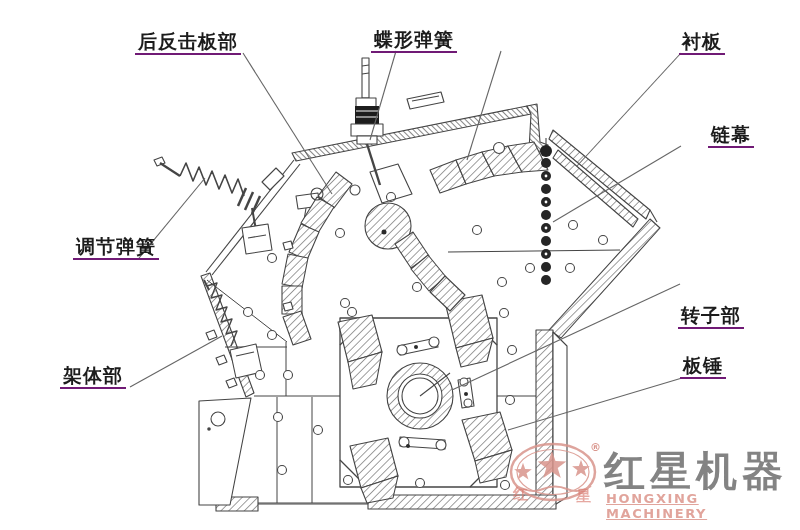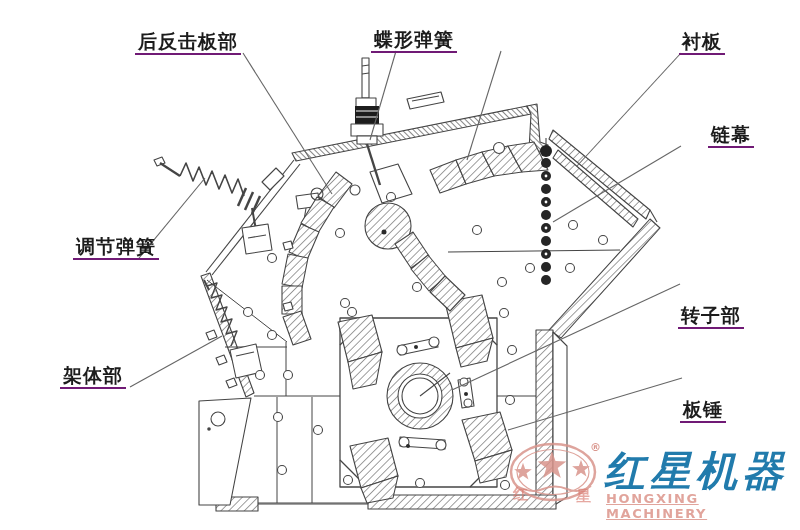--- a/index.html
+++ b/index.html
@@ -3,22 +3,22 @@
 <meta charset="utf-8">
 <style>
   html,body{margin:0;padding:0;background:#ffffff;}
   #stage{position:relative;width:800px;height:530px;background:#ffffff;overflow:hidden;
          font-family:"DejaVu Sans","Liberation Sans",sans-serif;}
   #drawing{position:absolute;left:0;top:0;}
   .lbl{position:absolute;font-weight:bold;font-size:19px;line-height:22px;color:#1c1c1c;
        letter-spacing:1px;white-space:nowrap;border-bottom:2px solid #701a75;
        padding:0 3px 1px 3px;}
   .brand-cn{position:absolute;left:604px;top:450px;font-size:41px;font-weight:bold;
-       color:#0369a1;letter-spacing:5px;line-height:42px;opacity:.88;
-       text-shadow:1.5px 1.5px 0 rgba(255,255,255,.9);font-style:italic;}
+       color:#737373;letter-spacing:5px;line-height:42px;opacity:.88;
+       text-shadow:1.5px 1.5px 0 rgba(255,255,255,.9);}
   .brand-en{position:absolute;left:606px;top:491px;font-size:13px;font-weight:bold;
        color:#e0a097;letter-spacing:1.6px;opacity:.95;text-decoration:underline;}
   .regmark{position:absolute;left:590px;top:441px;font-size:11px;color:#d9958c;font-weight:bold;}
   .wm{position:absolute;font-size:15px;font-weight:bold;color:rgba(216,122,110,.65);}
   .wm-left{left:513px;top:485px;}
   .wm-right{left:576px;top:487px;}
 </style>
 </head>
 <body>
 
@@ -268,21 +268,21 @@
     </g>
   </svg>
 
   <div class="lbl" style="left:135px;top:30px;">后反击板部</div>
   <div class="lbl" style="left:371px;top:28px;">蝶形弹簧</div>
   <div class="lbl" style="left:679px;top:30px;">衬板</div>
   <div class="lbl" style="left:708px;top:123px;">链幕</div>
   <div class="lbl" style="left:73px;top:235px;">调节弹簧</div>
   <div class="lbl" style="left:678px;top:260px;margin-top:44px;">转子部</div>
   <div class="lbl" style="left:60px;top:364px;">架体部</div>
-  <div class="lbl" style="left:680px;top:354px;margin-top:44px;">板锤</div>
+  <div class="lbl" style="left:680px;top:354px;">板锤</div>
 
   <div class="regmark">®</div>
   <div class="wm wm-left">红</div>
   <div class="wm wm-right">星</div>
   <div class="brand-cn">红星机器</div>
   <div class="brand-en">HONGXING MACHINERY</div>
 
 </div>
 
 </body></html>

